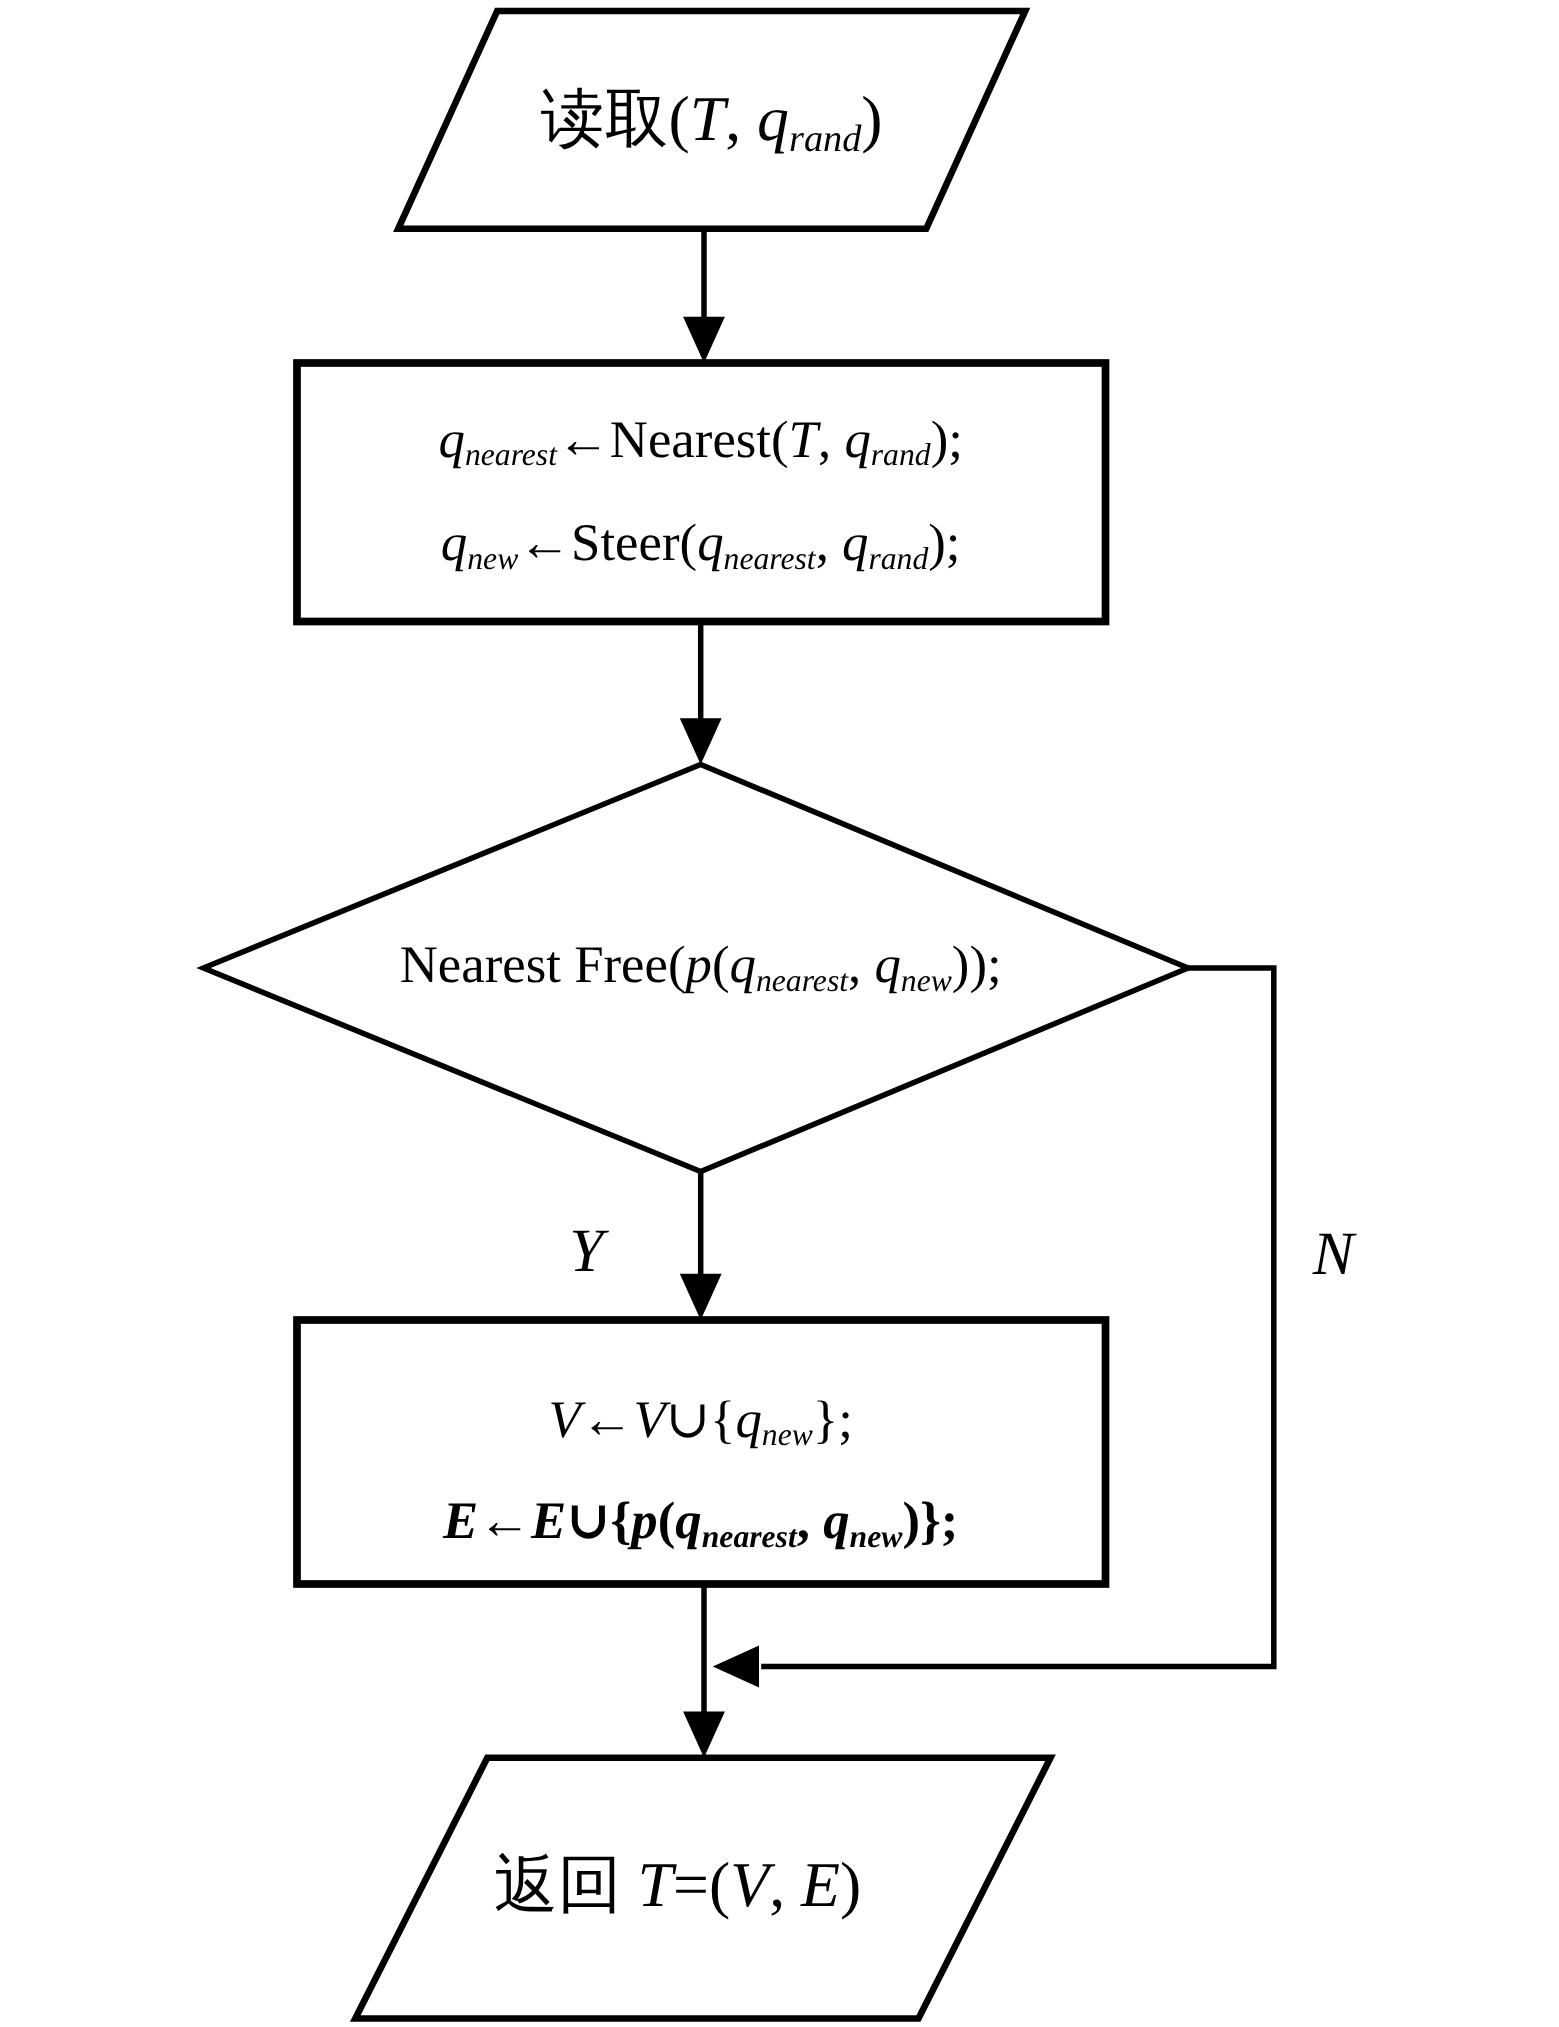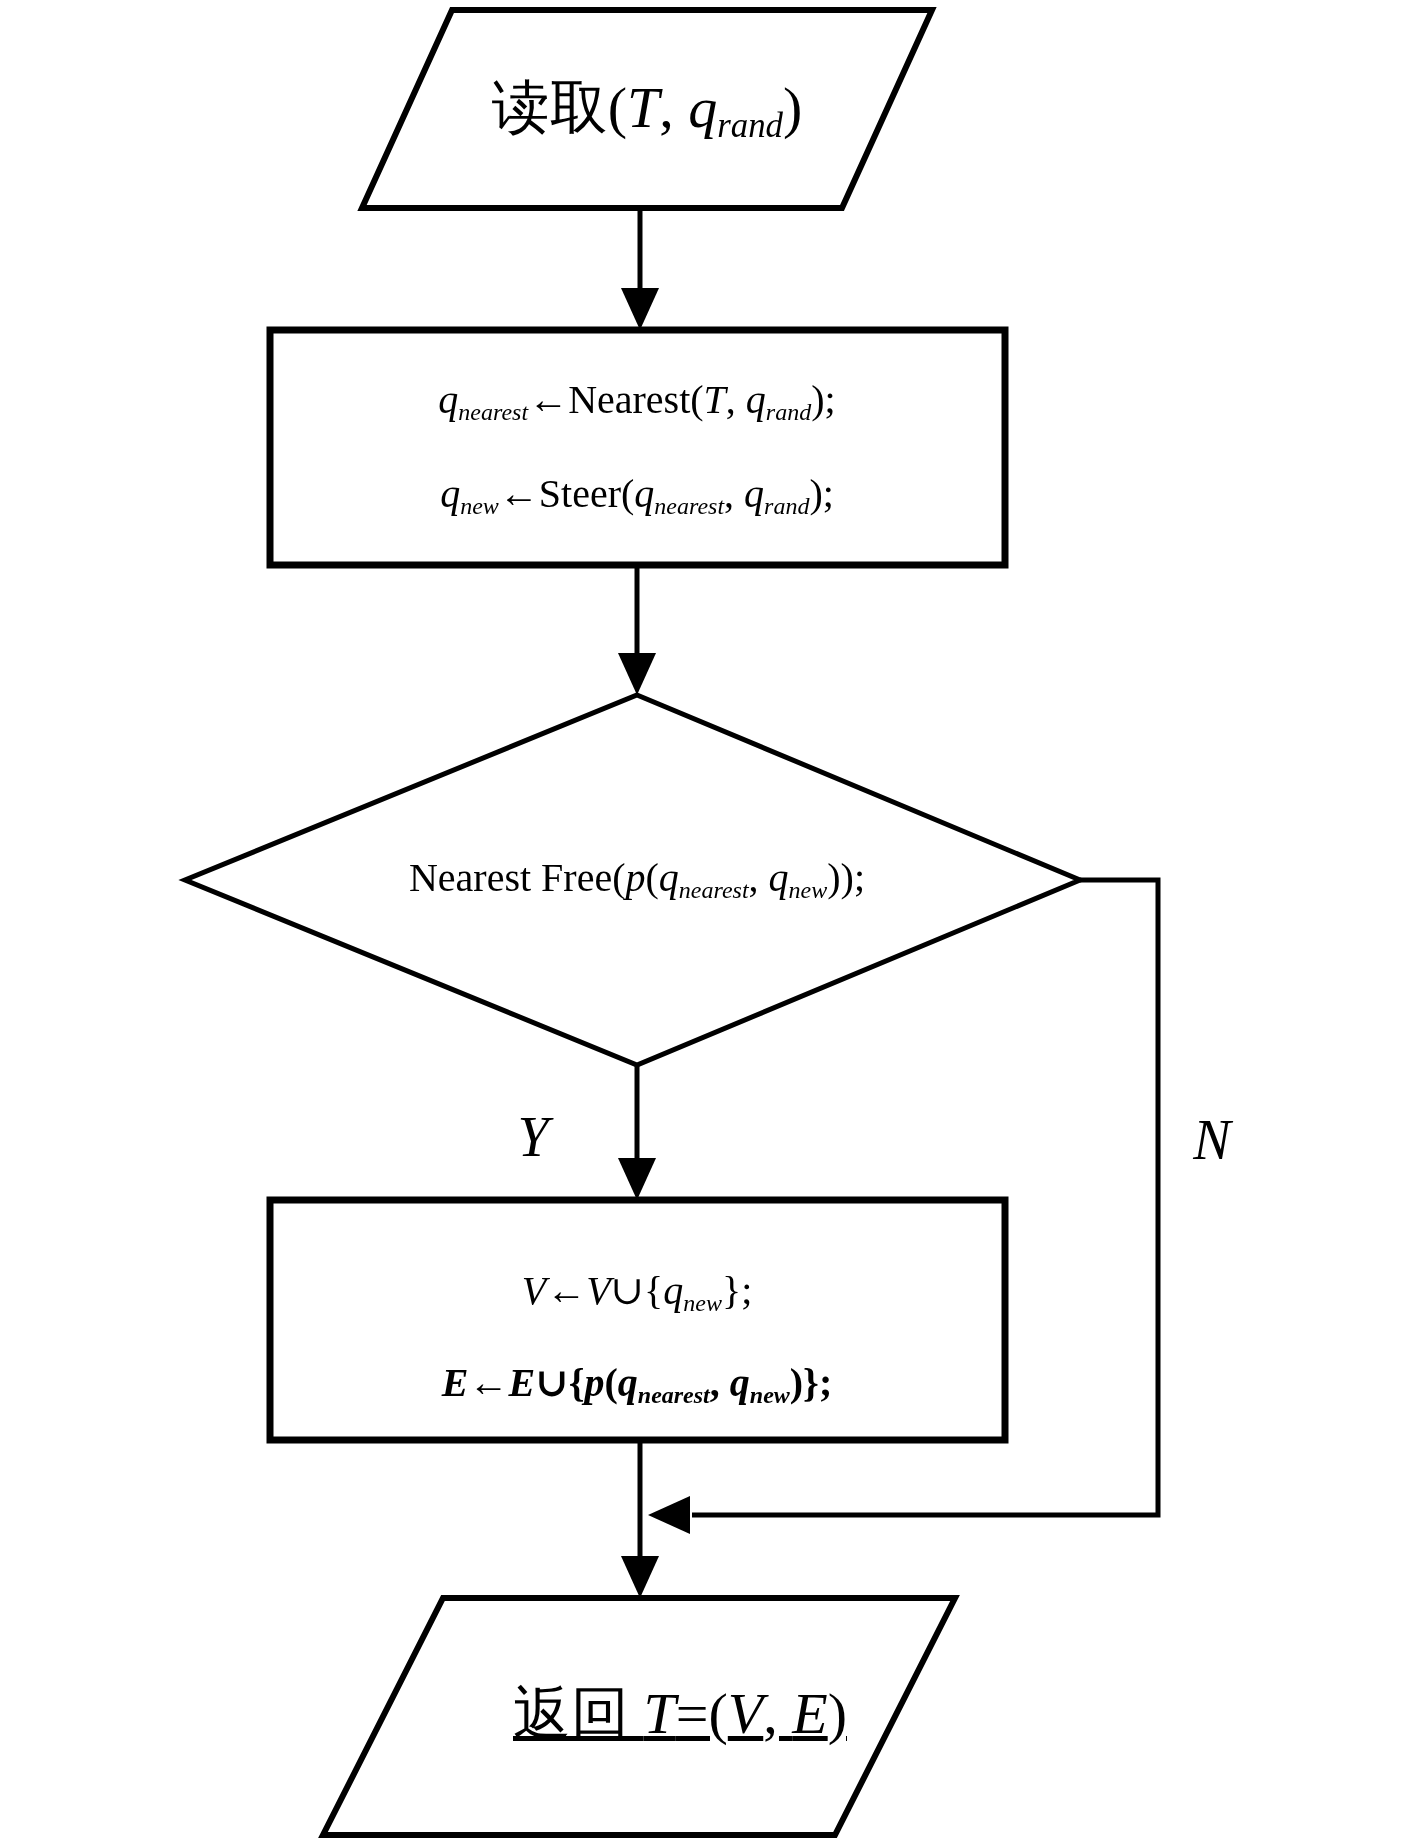--- a/index.html
+++ b/index.html
@@ -10,21 +10,21 @@
     background: #ffffff;
     font-family: "Liberation Serif", "DejaVu Serif", serif;
     color: #000000;
     overflow: hidden;
   }
   .stage svg { position: absolute; left: 0; top: 0; }
   .label {
     position: absolute;
     transform: translate(-50%, -50%);
     white-space: nowrap;
-    font-size: 40px;
+    font-size: 48px;
     line-height: 1;
     color: #000000;
     text-align: center;
   }
   .label.big { font-size: 58px; }
   .label.branch { font-size: 56px; font-style: italic; }
   .it { font-style: italic; }
   sub {
     font-size: 0.6em;
     font-style: italic;
@@ -73,15 +73,15 @@
   <div class="label" style="left:637px; top:494px;"><span class="it">q</span><sub>new</sub><span>←</span><span>Steer(</span><span class="it">q</span><sub>nearest</sub><span>, </span><span class="it">q</span><sub>rand</sub><span>);</span></div>
 
   <div class="label" style="left:637px; top:878px;"><span>Nearest Free(</span><span class="it">p</span><span>(</span><span class="it">q</span><sub>nearest</sub><span>, </span><span class="it">q</span><sub>new</sub><span>));</span></div>
 
   <div class="label branch" style="left:533px; top:1137px;">Y</div>
   <div class="label branch" style="left:1212px; top:1140px;">N</div>
 
   <div class="label" style="left:637px; top:1291px;text-align:right;"><span class="it">V</span><span>←</span><span class="it">V</span><span>∪{</span><span class="it">q</span><sub>new</sub><span>};</span></div>
   <div class="label" style="left:637px; top:1383px;font-weight:bold;"><span class="it">E</span><span>←</span><span class="it">E</span><span>∪{</span><span class="it">p</span><span>(</span><span class="it">q</span><sub>nearest</sub><span>, </span><span class="it">q</span><sub>new</sub><span>)};</span></div>
 
-  <div class="label big" style="left:680px; top:1714px;text-decoration:underline;"><span>返回 </span><span class="it">T</span><span>=(</span><span class="it">V</span><span>, </span><span class="it">E</span><span>)</span></div>
+  <div class="label big" style="left:616px; top:1714px;"><span>返回 </span><span class="it">T</span><span>=(</span><span class="it">V</span><span>, </span><span class="it">E</span><span>)</span></div>
 
 </div>
 
 </body></html>

